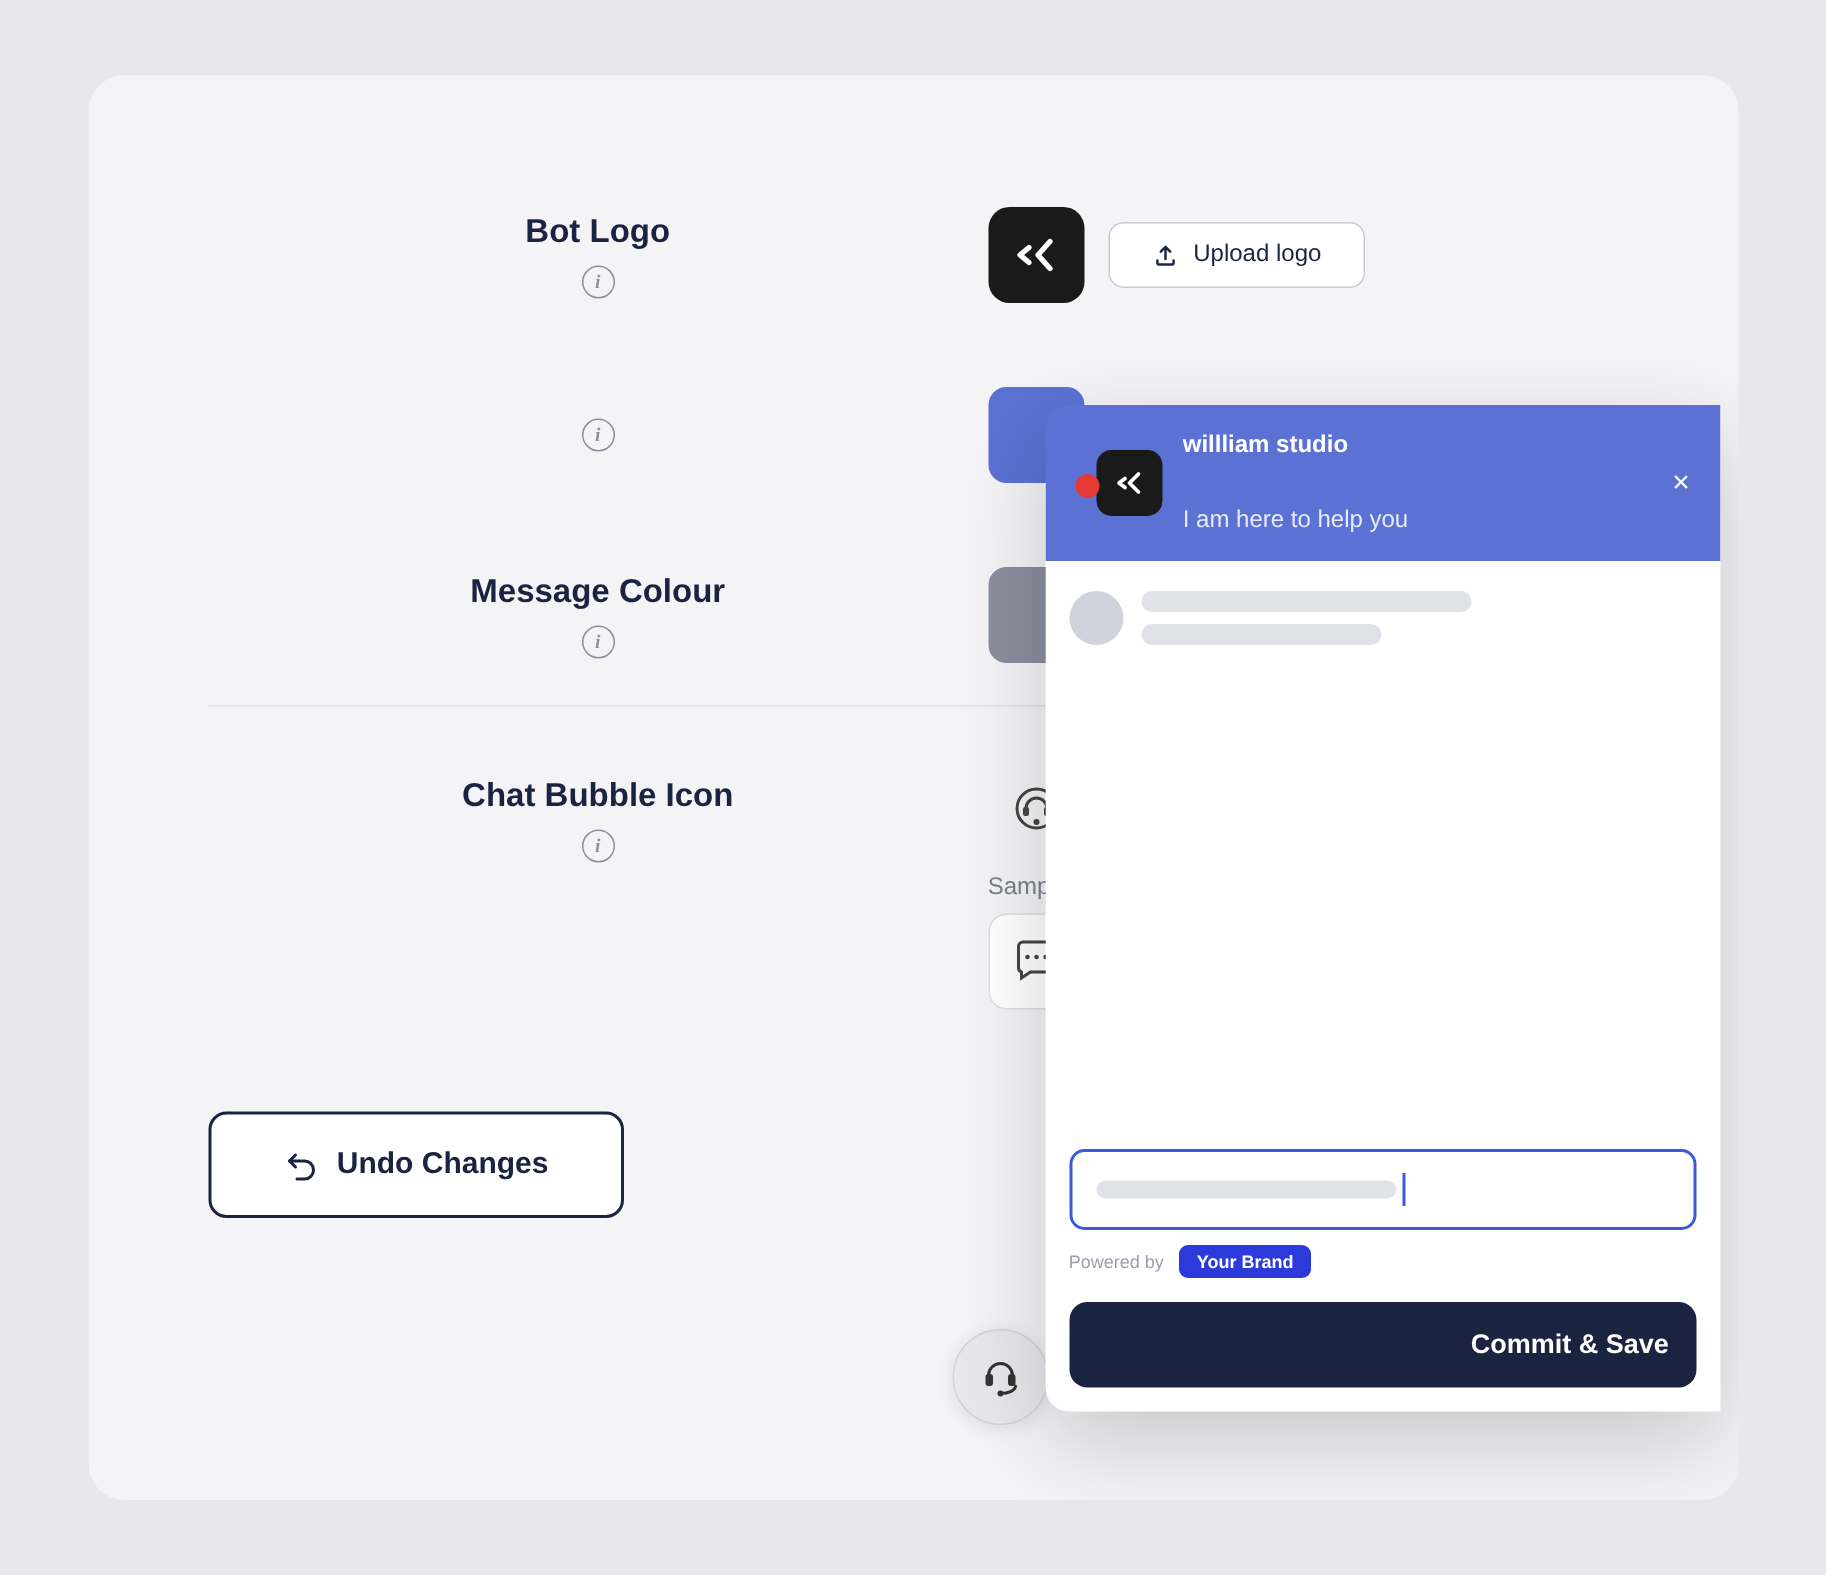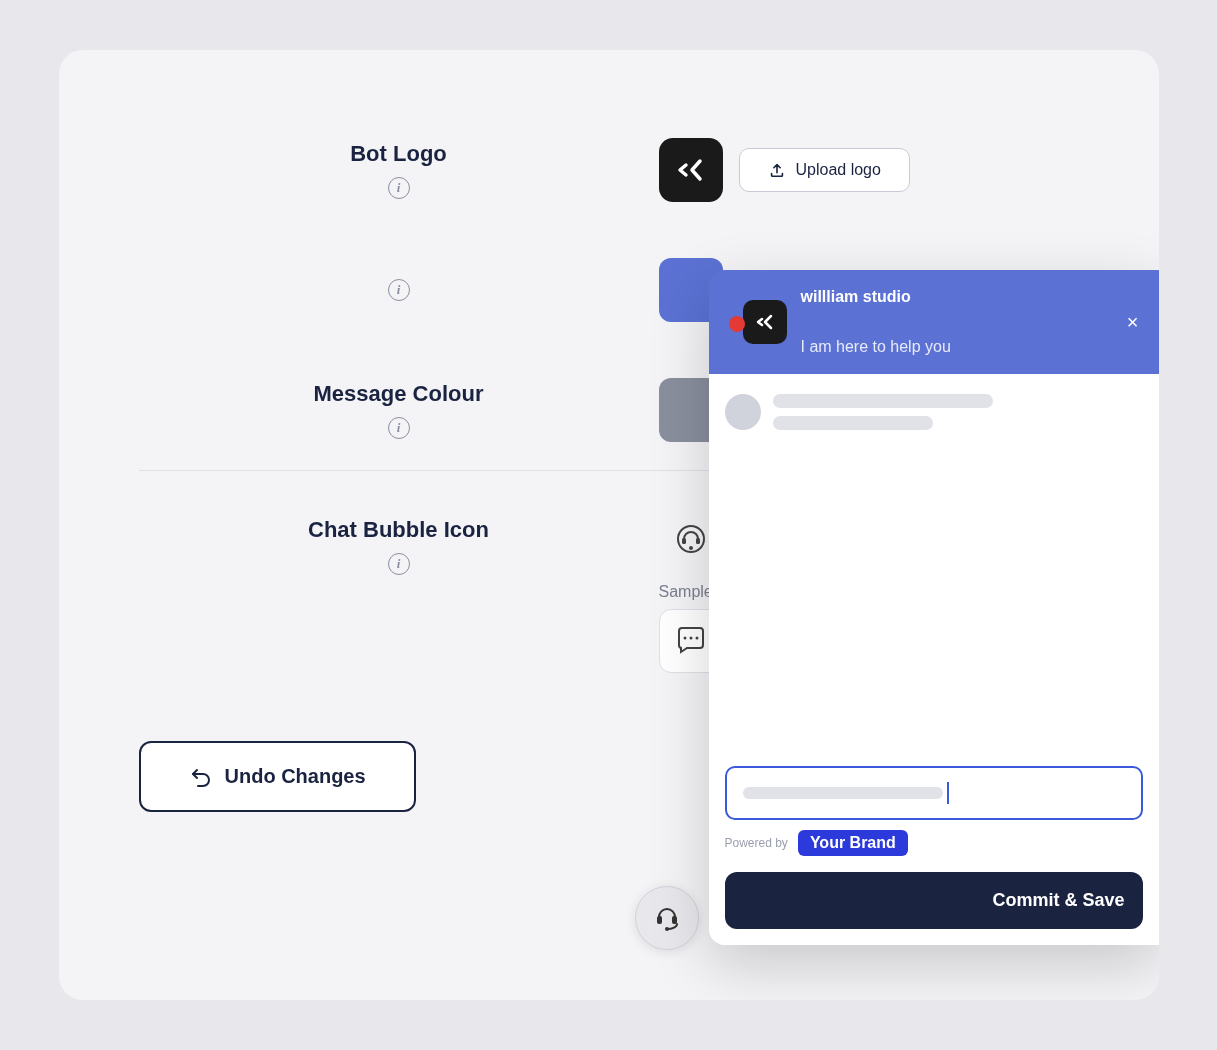--- a/index.html
+++ b/index.html
@@ -147,21 +147,21 @@
       font-size: 20px;
       font-weight: 600;
       color: #1a2340;
       cursor: pointer;
       margin-top: 40px;
     }
 
     
     .chat-widget-preview {
       position: absolute;
-      right: 0;
+      right: 12px;
       top: 220px;
       width: 450px;
       box-shadow: 0 20px 60px rgba(0,0,0,0.18);
       border-radius: 16px 0 0 16px;
       overflow: hidden;
       z-index: 10;
     }
 
     .chat-header {
       background: #5b72d4;
@@ -279,21 +279,21 @@
       border-top: none;
       text-align: center;
     }
     .powered-by-text {
       font-size: 12px;
       color: #9a9fae;
     }
     .your-brand-badge {
       background: #2d3adb;
       color: white;
-      font-size: 16px;
+      font-size: 12px;
       font-weight: 700;
       padding: 4px 12px;
       border-radius: 6px;
     }
     .commit-btn {
       background: #1a2340;
       color: white;
       font-size: 18px;
       font-weight: 700;
       padding: 18px;

